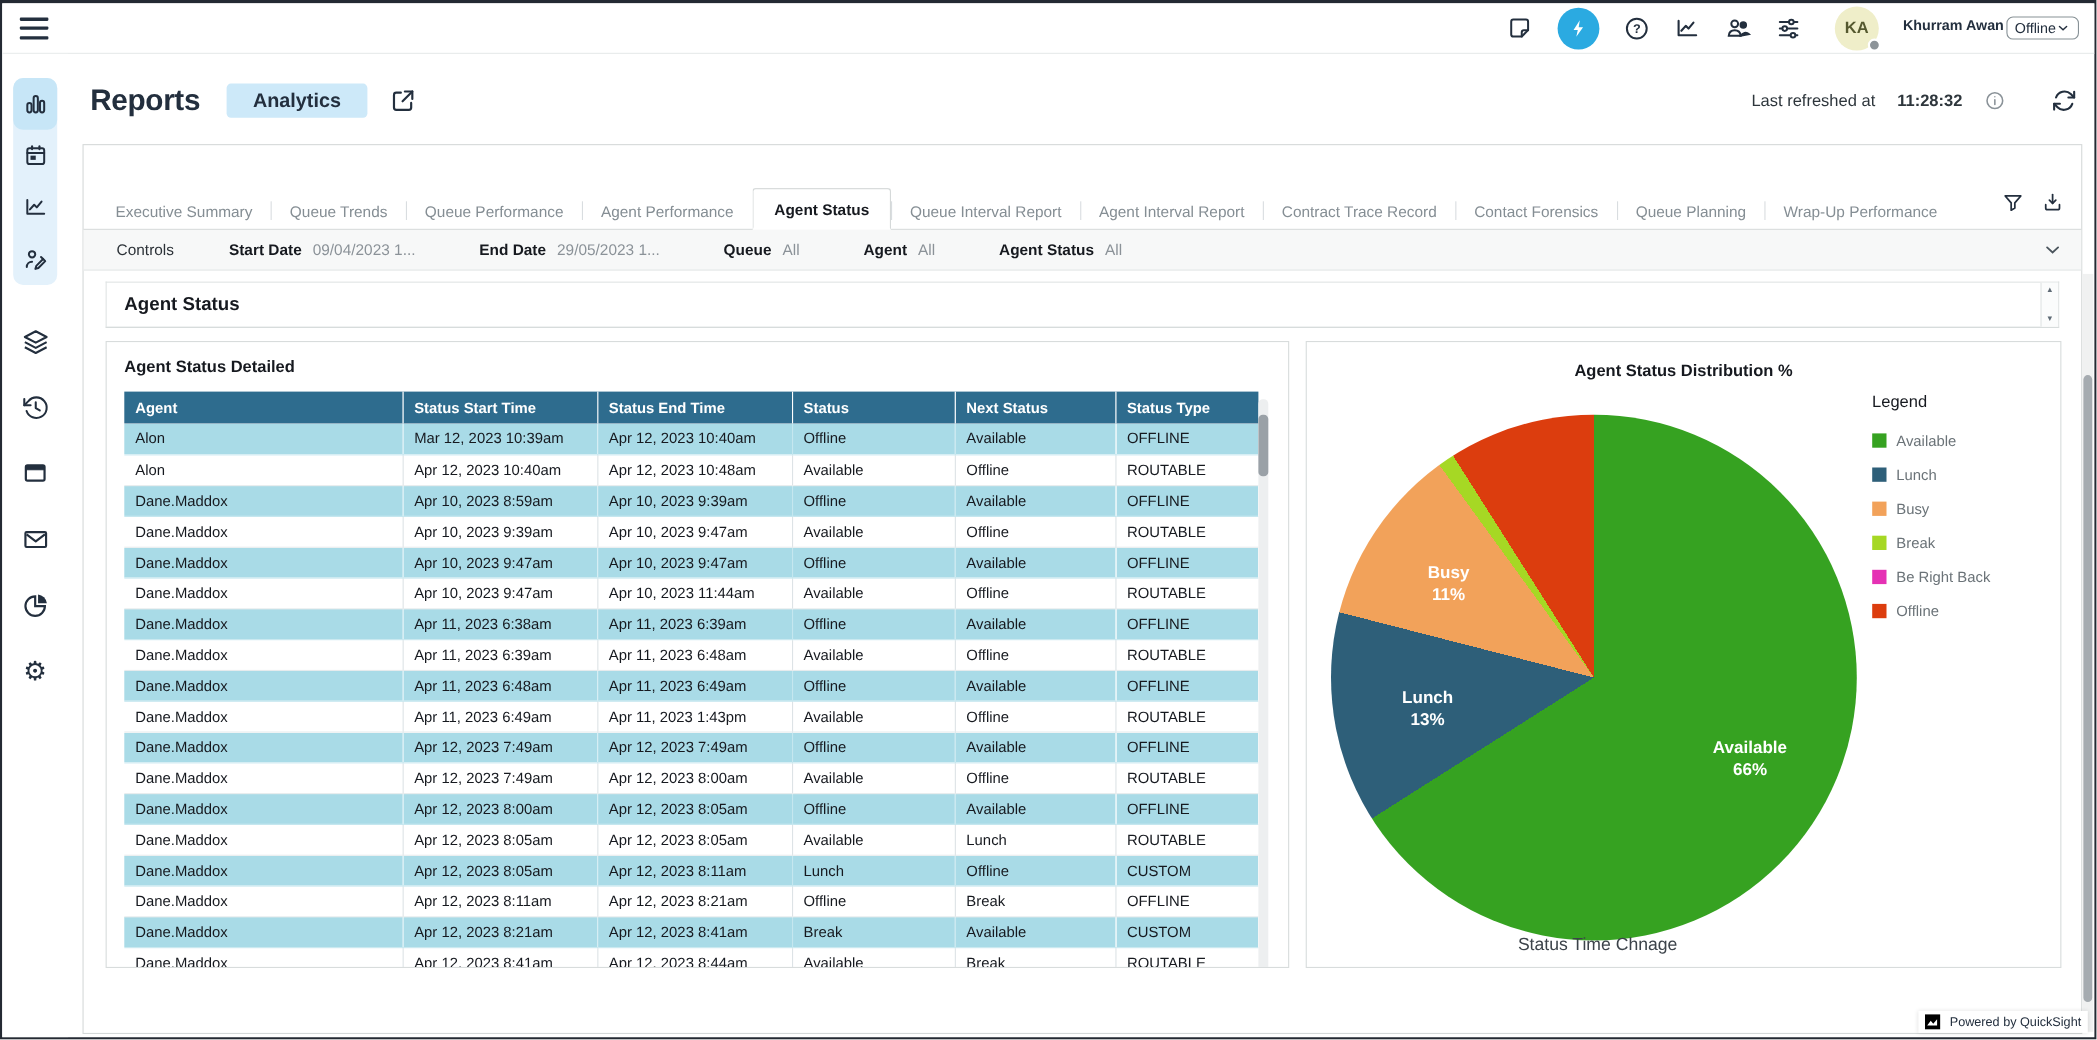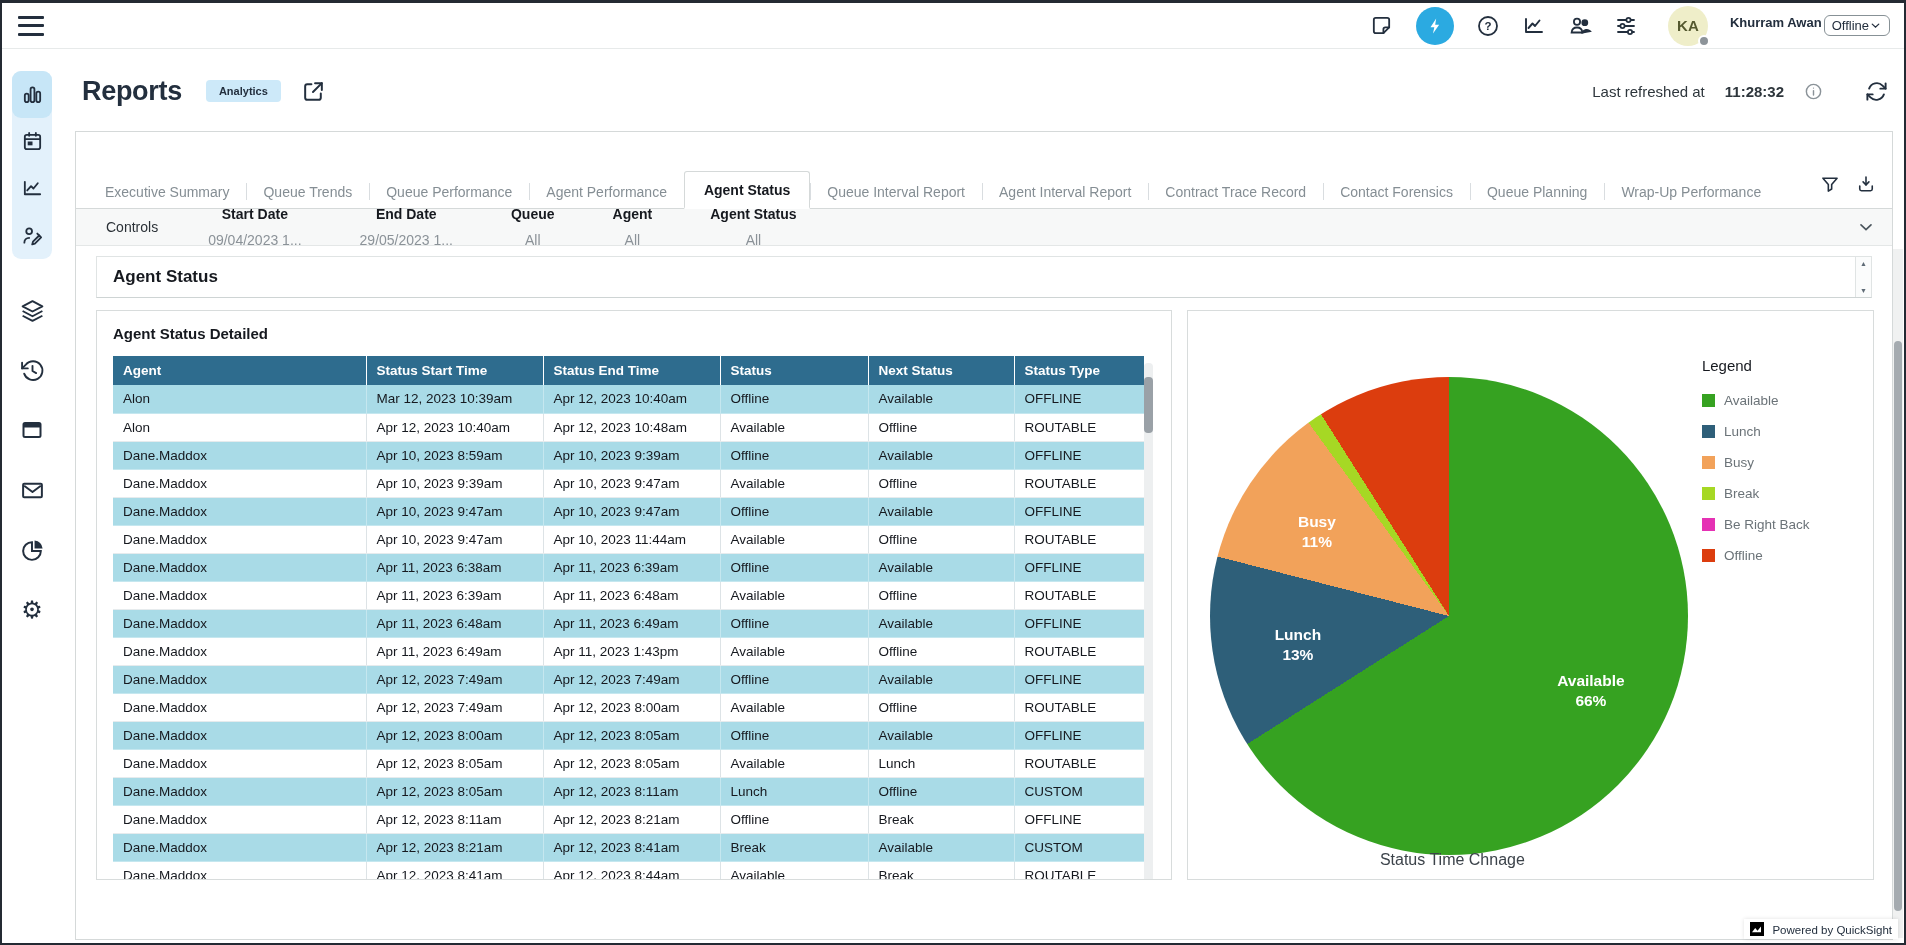--- a/index.html
+++ b/index.html
@@ -29,40 +29,40 @@
   .side-group{margin-top:22px;width:40px;background:#e3f1fb;border-radius:9px;display:flex;flex-direction:column;}
   .side-tile{width:40px;height:47px;display:flex;align-items:center;justify-content:center;border-radius:9px;}
   .side-tile.active{background:#c7e6f7;}
   .side-btn{margin-top:34px;width:26px;height:26px;display:flex;align-items:center;justify-content:center;}
   .side-btn:first-of-type{margin-top:38px;}
   .uni-gear{font-size:24px;line-height:1;color:#232f3e;font-family:"DejaVu Sans",sans-serif;}
 
   
   .content-header{position:absolute;left:60px;top:46px;right:8px;height:84px;display:flex;align-items:center;padding:0 8px 0 20px;}
   .page-title{font-size:27px;font-weight:bold;color:#232f3e;letter-spacing:-.3px;margin:0;}
-  .analytics-badge{margin-left:24px;background:#cde9f9;color:#232f3e;font-size:11px;font-weight:bold;border-radius:4px;padding:5px 13px;}
+  .analytics-badge{margin-left:24px;background:#cde9f9;color:#232f3e;font-size:18px;font-weight:bold;border-radius:4px;padding:5px 24px;}
   .ext-link{margin-left:20px;}
   .refresh-area{margin-left:auto;display:flex;align-items:center;gap:20px;font-size:15px;color:#2e363c;}
   .refresh-area b{font-weight:bold;}
   .refresh-btn{margin-left:22px;}
 
   
   .panel{position:absolute;left:73px;top:128px;width:1818px;height:809px;background:#fff;border:1px solid #d5d9d9;}
   .panel-tools{position:absolute;top:42px;right:16px;display:flex;gap:16px;z-index:3;}
 
   .tabs{display:flex;align-items:flex-end;height:37px;margin-top:40px;padding-left:12px;border-bottom:1px solid #d5d9d9;}
   .tab{position:relative;height:33px;padding:8px 17px;font-size:14px;color:#858e94;white-space:nowrap;}
   .tab:not(.active):not(:first-child)::before{content:"";position:absolute;left:0;top:8px;height:17px;width:1px;background:#d9dde0;}
   .tab.active{height:38px;margin-bottom:-1px;background:#fff;border:1px solid #d5d9d9;border-bottom:2px solid #fff;
     border-radius:3px 3px 0 0;font-weight:bold;color:#16191f;padding:9px 19px;}
 
   .controls-bar{position:relative;height:37px;background:#f7f8f8;border-bottom:1px solid #e4e7e7;display:flex;align-items:center;padding-left:30px;font-size:14px;}
   .controls-label{color:#2b3137;margin-right:50px;}
   .filters{display:flex;align-items:center;gap:58px;}
-  .filter{display:flex;align-items:center;gap:10px;flex-direction:column;}
+  .filter{display:flex;align-items:center;gap:10px;}
   .f-label{font-weight:bold;color:#16191f;}
   .f-value{color:#8b9298;}
   .controls-chevron{position:absolute;right:16px;top:8px;}
 
   .titlebar{position:relative;margin:10px 20px 0;height:42px;border:1px solid #e0e4e4;border-bottom-color:#ced4d4;display:flex;align-items:center;}
   .titlebar h2{margin:0;padding-left:16px;font-size:17px;font-weight:bold;color:#16191f;}
   .stepper{position:absolute;right:0;top:0;bottom:0;width:16px;border-left:1px solid #e0e4e4;background:#fbfcfc;
     display:flex;flex-direction:column;align-items:center;justify-content:space-between;padding:3px 0;font-size:7px;color:#5f6b76;line-height:1;}
 
   .cards{display:flex;gap:15px;margin:12px 18px 0 20px;height:570px;}
@@ -526,20 +526,21 @@
                 <td></td>
               </tr>
             </tbody>
         </table>
         <div class="table-scrollbar">
             <div class="thumb"></div>
           </div>
       </section>
 
       <section class="card pie-card">
+        <h3 class="pie-title">Agent Status Distribution %</h3>
         <div class="pie" style="background: conic-gradient(rgb(54, 162, 33) 0deg, rgb(54, 162, 33) 237.6deg, rgb(46, 95, 121) 237.6deg, rgb(46, 95, 121) 284.4deg, rgb(242, 162, 90) 284.4deg, rgb(242, 162, 90) 324deg, rgb(166, 216, 36) 324deg, rgb(166, 216, 36) 327.6deg, rgb(229, 49, 180) 327.6deg, rgb(229, 49, 180) 327.6deg, rgb(220, 61, 14) 327.6deg, rgb(220, 61, 14) 360deg);">
           <div class="pie-label lbl-busy">
             <div>Busy</div>
               <div>11%</div>
           </div>
           <div class="pie-label lbl-lunch">
             <div>Lunch</div>
               <div>13%</div>
           </div>
           <div class="pie-label lbl-available">

